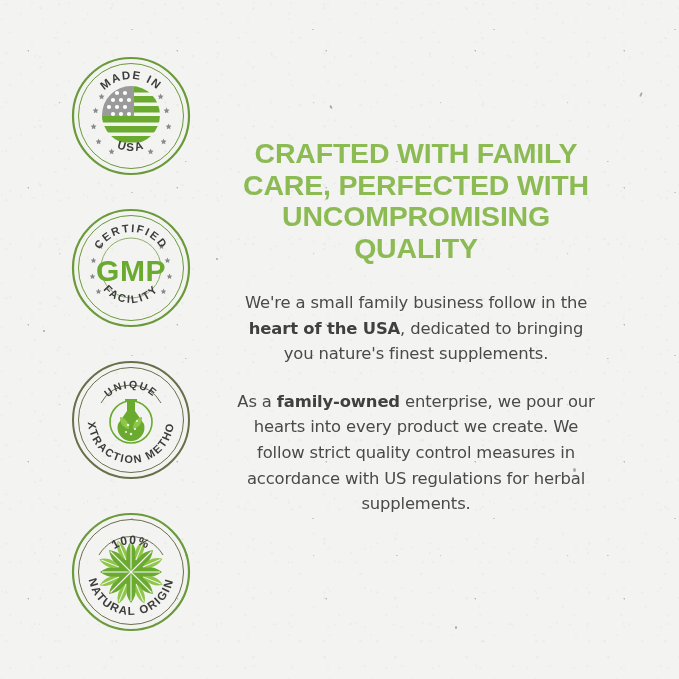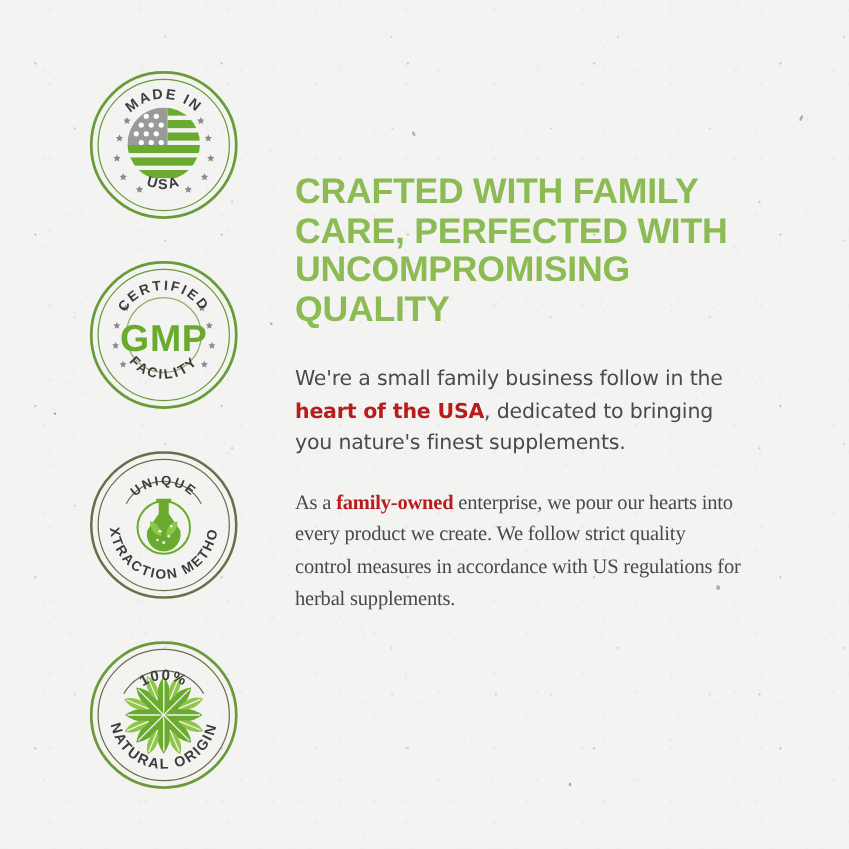--- a/index.html
+++ b/index.html
@@ -71,42 +71,43 @@
     margin-bottom: 30px;
   }
   .badge svg { display: block; width: 122px; height: 122px; }
 
   
   .text-column {
     position: absolute;
     left: 236px;
     top: 138px;
     width: 360px;
+    text-align: center;
   }
   .headline {
     color: #8cbb54;
     font-family: "Liberation Sans", sans-serif;
     font-weight: bold;
     font-size: 28.5px;
     line-height: 31.5px;
     letter-spacing: -0.2px;
     margin: 0 0 26px 0;
     text-transform: uppercase;
   }
   .para {
     color: #4a4a4a;
     font-family: "DejaVu Sans", sans-serif;
     font-size: 16.4px;
     line-height: 25.6px;
     margin: 0 0 22px 0;
     letter-spacing: -0.15px;
   }
-  .para:last-child { margin-bottom: 0; font-family: Liberation Serif, serif; }
+  .para:last-child { margin-bottom: 0; }
   .hl {
-    color: #b91c1c;
+    color: #404040;
     font-weight: bold;
   }
 </style>
 </head>
 <body>
 
 <div class="paper"></div>
 
 <div class="stage">
 

